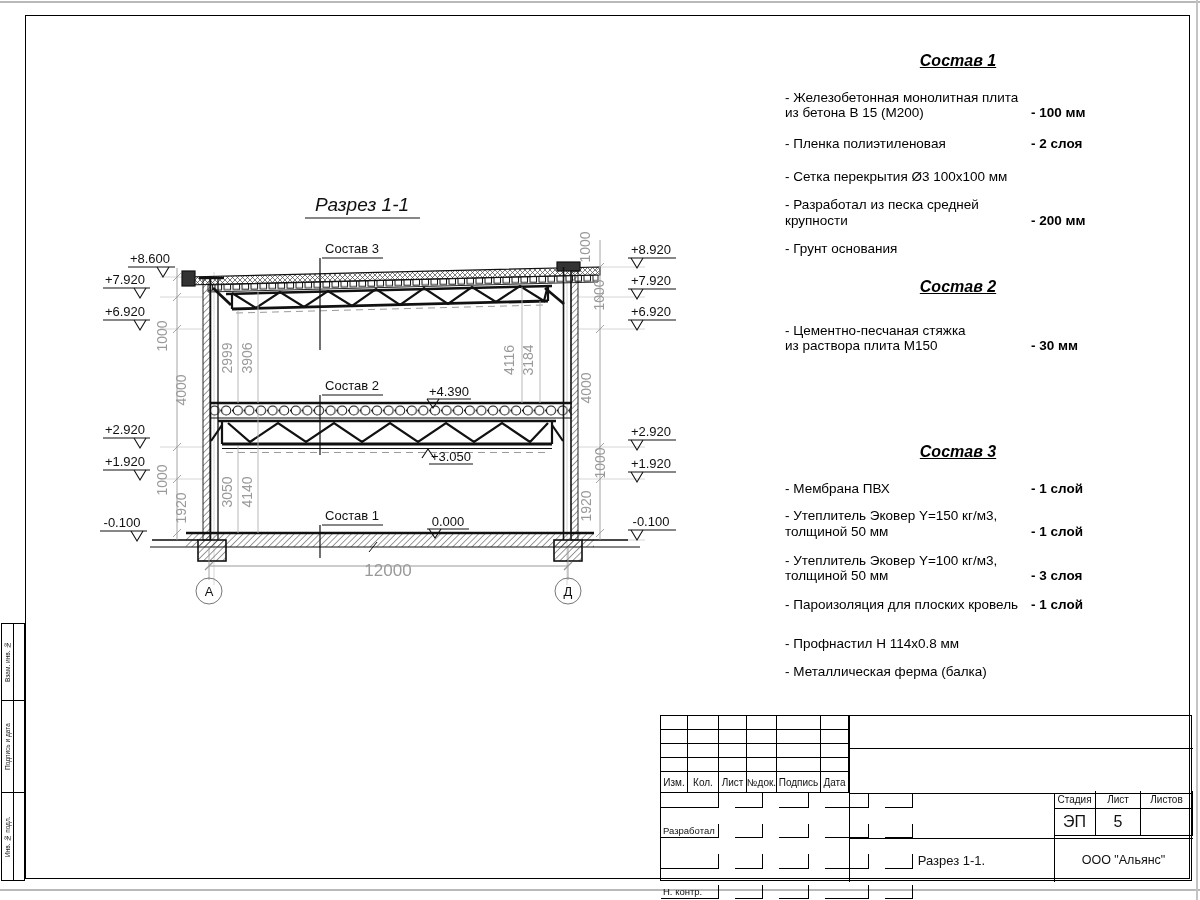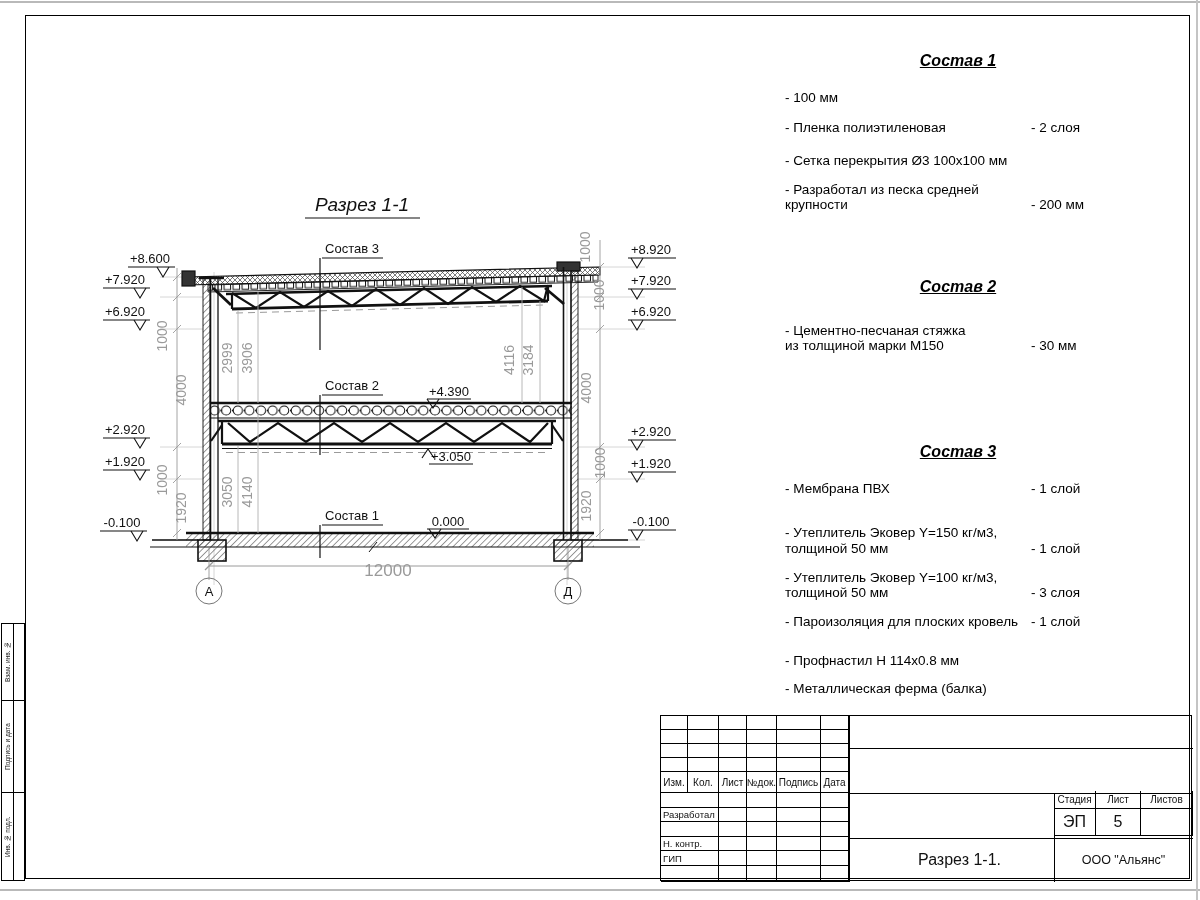--- a/index.html
+++ b/index.html
@@ -14,41 +14,41 @@
   svg{position:absolute;left:0;top:0;}
   svg text{font-family:"Liberation Sans", sans-serif;}
   .lbl{fill:#111;font-size:13px;}
   .dimtxt{fill:#9a9a9a;font-size:14px;}
   
   .comp{position:absolute;left:785px;width:322px;font-size:13.5px;line-height:1.16;color:#000;}
   .comp h3{margin:0 0 19px 0;font-size:16px;font-style:italic;font-weight:bold;
            text-align:center;text-decoration:underline;transform:translateX(12px);}
   .item{display:flex;align-items:flex-end;margin-bottom:15px;}
   .item .t{white-space:pre-line;flex:1;}
-  .item .v{width:76px;flex:none;white-space:nowrap;}
+  .item .v{width:76px;flex:none;white-space:nowrap;font-weight:bold;}
   
   .tb{left:660px;top:715px;width:532px;height:166px;border:1.8px solid #000;box-sizing:border-box;}
   .tb .cell{border-right:1px solid #000;border-bottom:1px solid #000;box-sizing:border-box;
             font-size:10px;display:flex;align-items:center;justify-content:center;overflow:visible;white-space:nowrap;}
   .tb-lt{left:0;top:0;width:188px;height:77px;display:grid;
          grid-template-columns:27px 31px 28px 30px 44px 28px;
          grid-template-rows:14px 14px 14px 14px 21px;}
   .tb-lb{left:0;top:77px;width:188px;height:89px;display:grid;
          grid-template-columns:58px 28px 30px 44px 28px;
-         grid-template-rows:15px 14px 15px 14px 15px 16px;}
+         grid-template-rows:15px 14px 15px 14px 15px 16px;gap:16px;}
   .tb-lb .cell{justify-content:flex-start;padding-left:2px;font-size:9.5px;}
   .vline1{left:188px;top:0;width:0;height:166px;border-left:1.4px solid #000;}
   .hline1{left:188px;top:32px;width:344px;height:0;border-top:1px solid #000;}
   .hline2{left:188px;top:77px;width:344px;height:0;border-top:1.2px solid #000;}
   .hline3{left:188px;top:122px;width:344px;height:0;border-top:1.2px solid #000;}
   .vline2{left:393px;top:77px;width:0;height:89px;border-left:1.2px solid #000;}
   .tb-stage{left:393px;top:75px;width:139px;height:45px;display:grid;
             grid-template-columns:42px 45px 52px;grid-template-rows:18px 27px;}
   .tb-stage .val{font-size:16px;}
-  .tb-doc{left:188px;top:122px;width:205px;height:44px;display:flex;align-items:center;justify-content:center;font-size:16px;margin-left:8px;}
+  .tb-doc{left:188px;top:122px;width:205px;height:44px;display:flex;align-items:center;justify-content:center;font-size:13px;}
   .tb-co{left:393px;top:122px;width:139px;height:44px;display:flex;align-items:center;justify-content:center;font-size:12.5px;}
   
   .ss{left:1px;top:623px;width:24px;height:258px;border:1px solid #000;box-sizing:border-box;}
   .ss .sc{position:relative;border-bottom:1px solid #000;box-sizing:border-box;}
   .ss .sc:last-child{border-bottom:none;}
   .ss .div{position:absolute;left:11px;top:0;height:100%;width:0;border-left:1px solid #000;}
   .ss .rt{position:absolute;left:0;top:0;width:11px;height:100%;
           writing-mode:vertical-rl;transform:rotate(180deg);
           font-size:6.5px;color:#222;text-align:center;line-height:11px;overflow:hidden;}
 </style>
@@ -284,47 +284,53 @@
       <text x="352" y="520" text-anchor="middle" class="lbl">Состав 1</text>
       <line x1="322" y1="525" x2="383" y2="525" stroke="#111" stroke-width="1"></line>
       <line x1="320" y1="525" x2="320" y2="558" stroke="#111" stroke-width="1.2"></line>
     </g>
   </svg>
 
   <div>
     <section class="comp" style="top:52px">
       <h3>Состав 1</h3>
       <div class="item">
+          <span class="t">- Железобетонная  монолитная плита
+из бетона В 15 (М200)</span>
           <span class="v">- 100 мм</span>
         </div>
       <div class="item" style="margin-bottom:17px">
           <span class="t">- Пленка полиэтиленовая</span>
           <span class="v">-  2 слоя</span>
         </div>
       <div class="item" style="margin-bottom:13px">
           <span class="t">- Сетка перекрытия Ø3 100x100 мм</span>
           <span class="v"></span>
         </div>
       <div class="item" style="margin-bottom:13px">
           <span class="t">- Разработал из песка средней
 крупности</span>
           <span class="v">- 200 мм</span>
+        </div>
+      <div class="item">
+          <span class="t">- Грунт основания</span>
+          <span class="v"></span>
         </div>
     </section>
     <section class="comp" style="top:278px">
       <h3 style="margin-bottom:26px">Состав 2</h3>
       <div class="item" style="margin-bottom:17px">
           <span class="t">- Цементно-песчаная стяжка
-из толщиной марки М150</span>
+из раствора плита М150</span>
           <span class="v">- 30 мм</span>
         </div>
     </section>
     <section class="comp" style="top:443px">
       <h3>Состав 3</h3>
-      <div class="item" style="margin-bottom:29px">
+      <div class="item" style="margin-bottom:12px">
           <span class="t">- Мембрана ПВХ</span>
           <span class="v">- 1 слой</span>
         </div>
       <div class="item" style="margin-bottom:13px">
           <span class="t">- Утеплитель Эковер Y=150 кг/м3,
 толщиной 50 мм</span>
           <span class="v">- 1 слой</span>
         </div>
       <div class="item" style="margin-bottom:13px">
           <span class="t">- Утеплитель Эковер Y=100 кг/м3,

